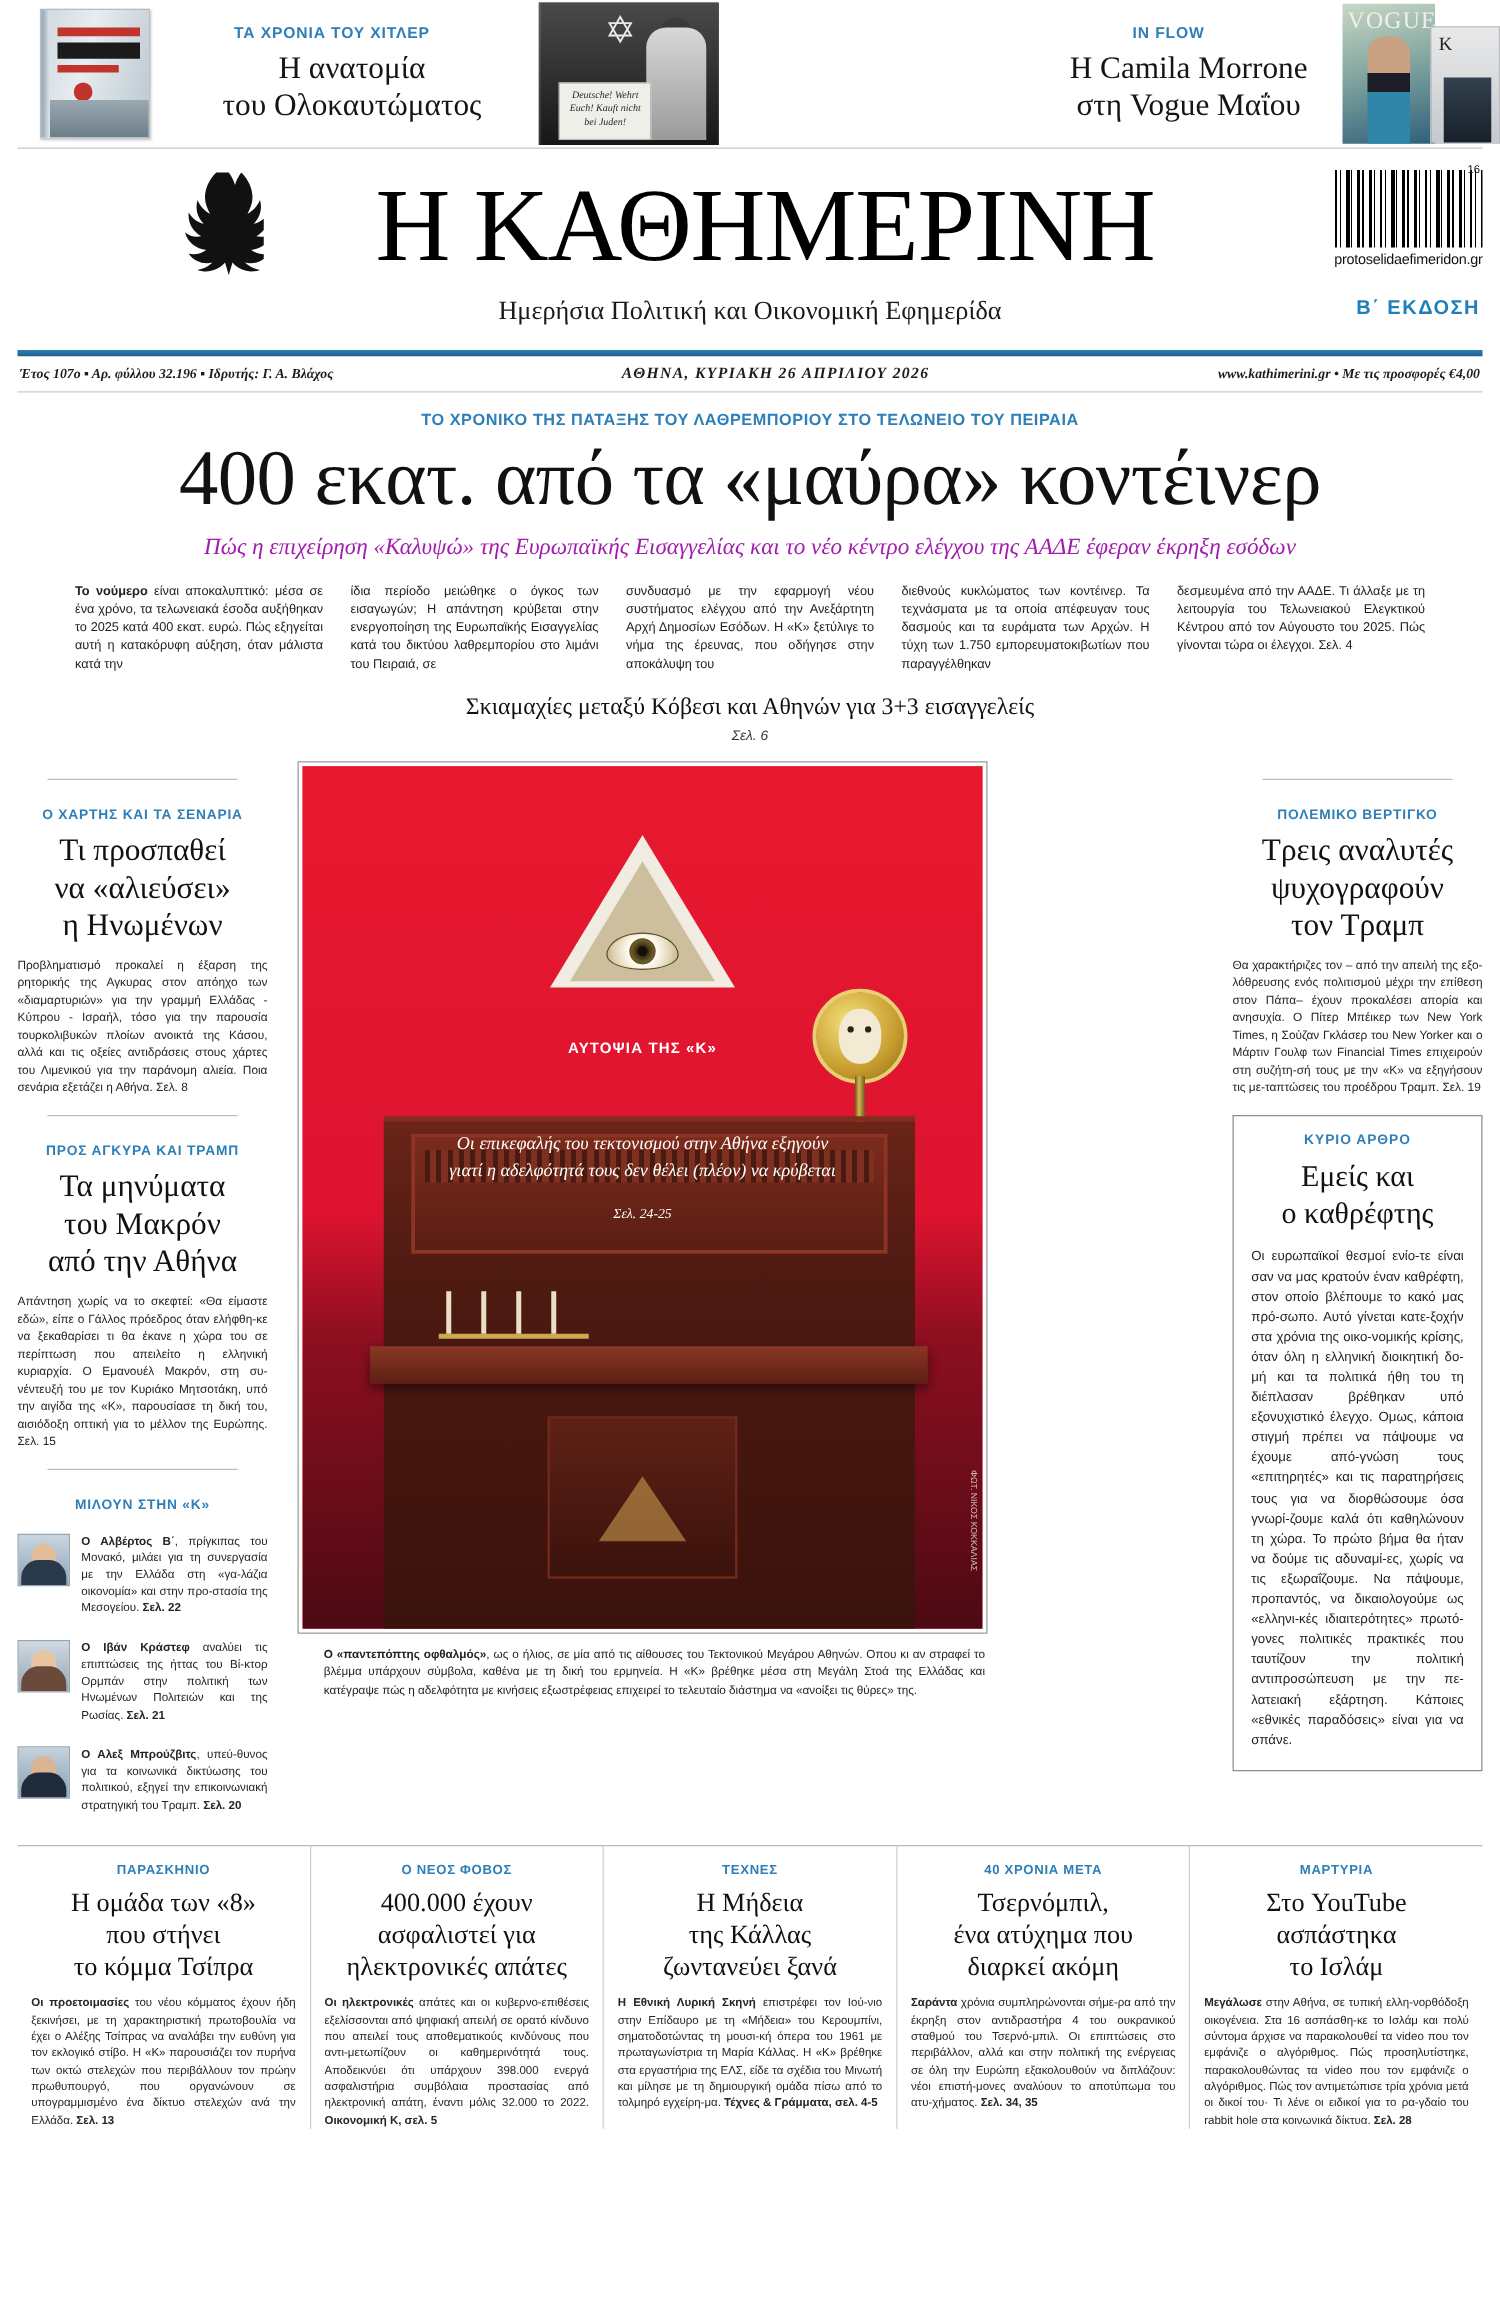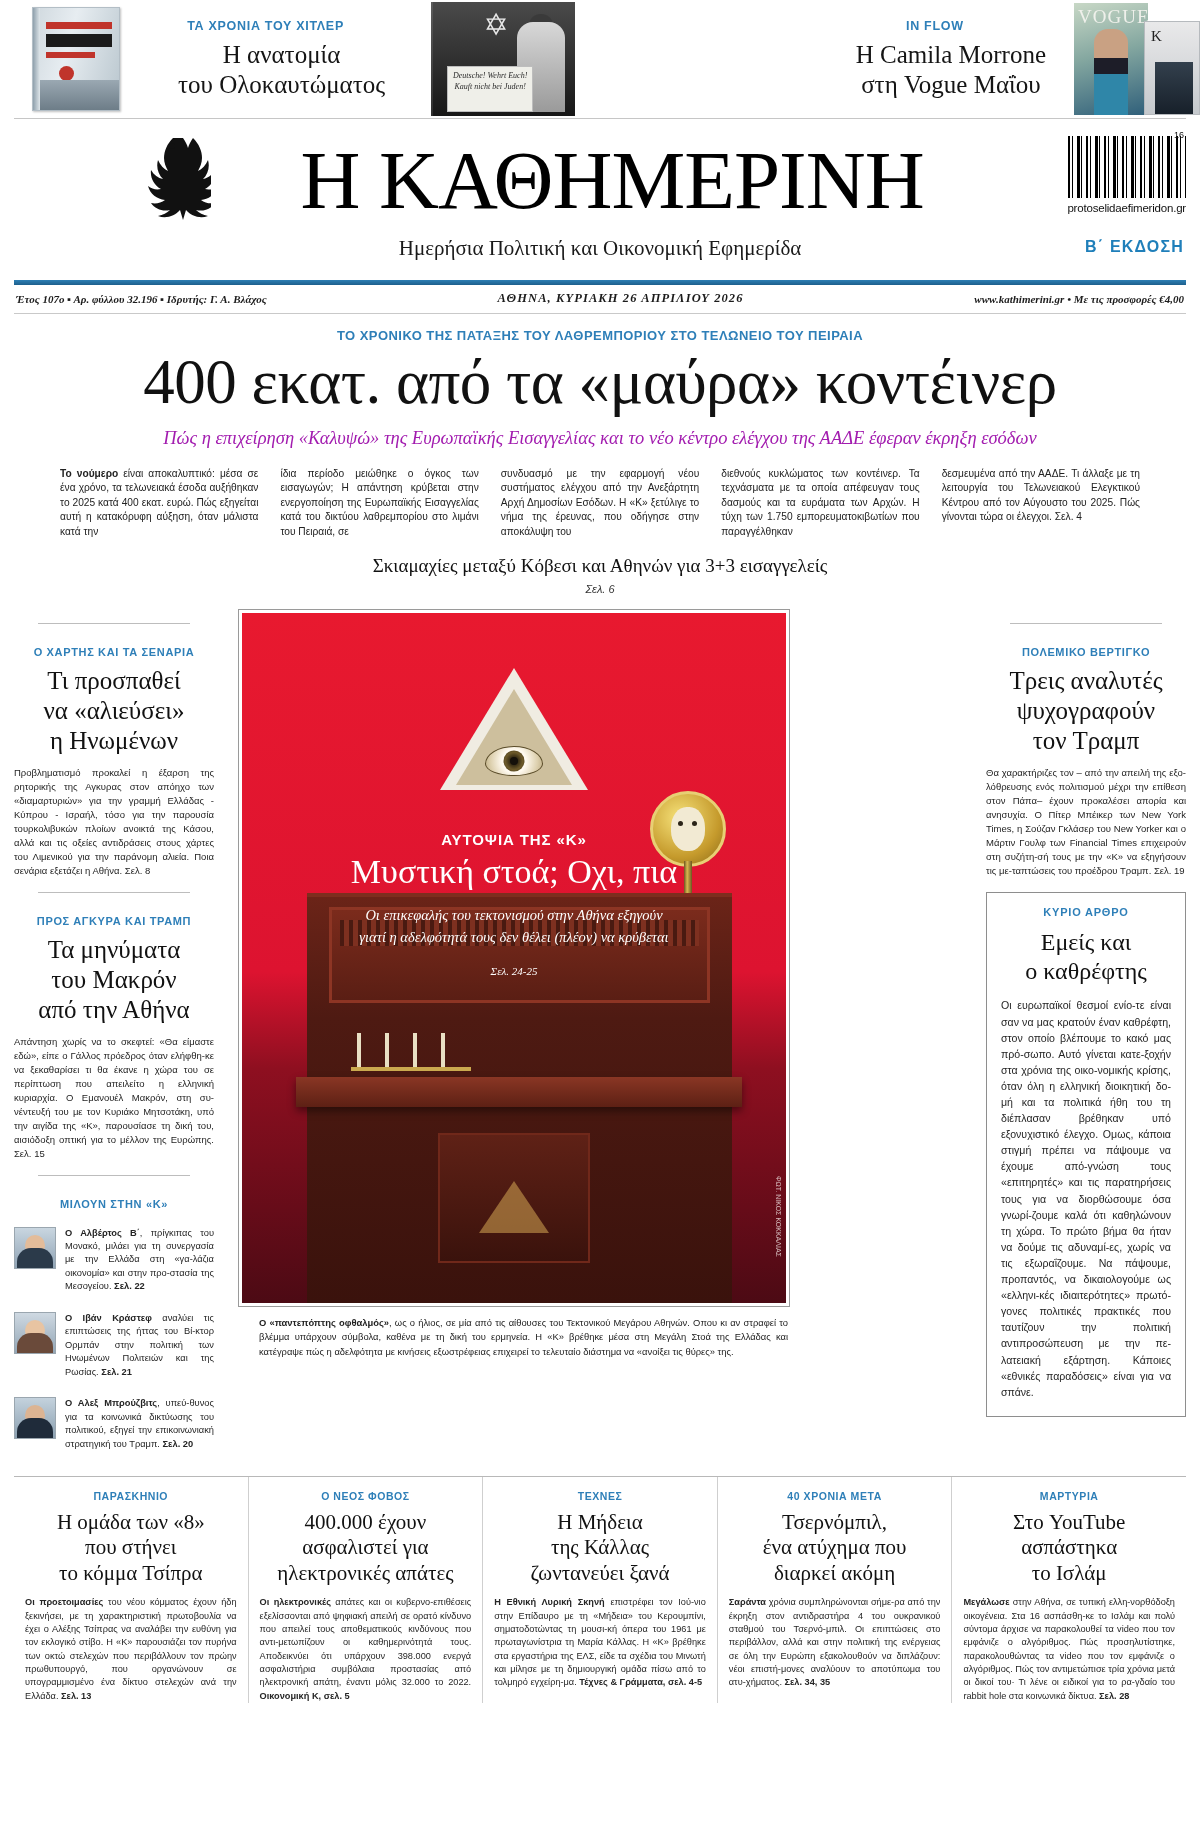--- a/index.html
+++ b/index.html
@@ -83,21 +83,21 @@
   .promo-photo .pp-man{
     position:absolute; right:10px; top:20px; width:48px; height:90px;
     background:linear-gradient(180deg,#d8d8d8,#9a9a9a);
     border-radius:16px 16px 0 0;
   }
   .promo-photo .pp-head{
     position:absolute; right:22px; top:12px; width:24px; height:22px;
     background:#3a3a3a; border-radius:50% 50% 40% 40%;
   }
   .promo-photo .pp-sign{
-    position:absolute; left:16px; bottom:4px; width:86px; height:46px;
+    position:absolute; left:16px; bottom:4px; width:74px; height:46px;
     background:#efefe9; border:1px solid #bdbdbd;
     font-family:"Liberation Serif", serif; font-size:8px; color:#2a2a2a;
     padding:4px 3px; line-height:1.35; text-align:center; font-style:italic;
   }
   .promo-vogue {
     width:126px; height:112px; margin-left:22px; position:relative; flex:0 0 auto;
   }
   .promo-vogue .v1{
     position:absolute; left:0; top:0; width:74px; height:112px;
     background:linear-gradient(165deg,#c8d8c6,#84a7a0 45%,#2f5f7a);
@@ -307,21 +307,21 @@
     width:21px; height:21px; border-radius:50%;
     background:radial-gradient(circle,#2d2410 22%,#6d5a2a 58%,#3b3116 100%);
   }
   .eye .pup{
     position:absolute; left:50%; top:50%; transform:translate(-50%,-50%);
     width:8px; height:8px; border-radius:50%; background:#14100a;
   }
   .ov-kicker{
     position:absolute; left:0; right:0; top:218px; text-align:center;
     font-family:"Liberation Sans", sans-serif; font-weight:bold;
-    font-size:15px; letter-spacing:.9px; color:#fff;
+    font-size:12px; letter-spacing:.9px; color:#fff;
   }
   .ov-head{
     position:absolute; left:0; right:0; top:240px; text-align:center;
     font-family:"Liberation Serif", serif; font-size:34px; color:#fff;
   }
   .ov-sub{
     position:absolute; left:60px; right:60px; top:292px; text-align:center;
     font-family:"Liberation Serif", serif; font-style:italic;
     font-size:14.5px; line-height:1.5; color:#fff;
   }
@@ -617,21 +617,20 @@
           <div class="cab-panel"></div>
           <div class="sqcomp"></div>
           <div class="candles">
             <div class="arm"></div>
               <div class="c"></div>
               <div class="c"></div>
               <div class="c"></div>
               <div class="c"></div>
           </div>
           <div class="ov-kicker">ΑΥΤΟΨΙΑ ΤΗΣ «Κ»</div>
-          <div class="ov-head">Μυστική στοά; Οχι, πια</div>
           <div class="ov-sub">
               <div>Οι επικεφαλής του τεκτονισμού στην Αθήνα εξηγούν</div>
               <div>γιατί η αδελφότητά τους δεν θέλει (πλέον) να κρύβεται</div>
             </div>
           <div class="ov-ref">Σελ. 24-25</div>
           <div class="photo-credit">ΦΩΤ. ΝΙΚΟΣ ΚΟΚΚΑΛΙΑΣ</div>
         </div>
       </div>
       <div class="photo-cap"><b>Ο «παντεπόπτης οφθαλμός»</b>, ως ο ήλιος, σε μία από τις αίθουσες του Τεκτονικού Μεγάρου Αθηνών. Οπου κι αν στραφεί το βλέμμα υπάρχουν σύμβολα, καθένα με τη δική του ερμηνεία. Η «Κ» βρέθηκε μέσα στη Μεγάλη Στοά της Ελλάδας και κατέγραψε πώς η αδελφότητα με κινήσεις εξωστρέφειας επιχειρεί το τελευταίο διάστημα να «ανοίξει τις θύρες» της.</div>
     </div>

